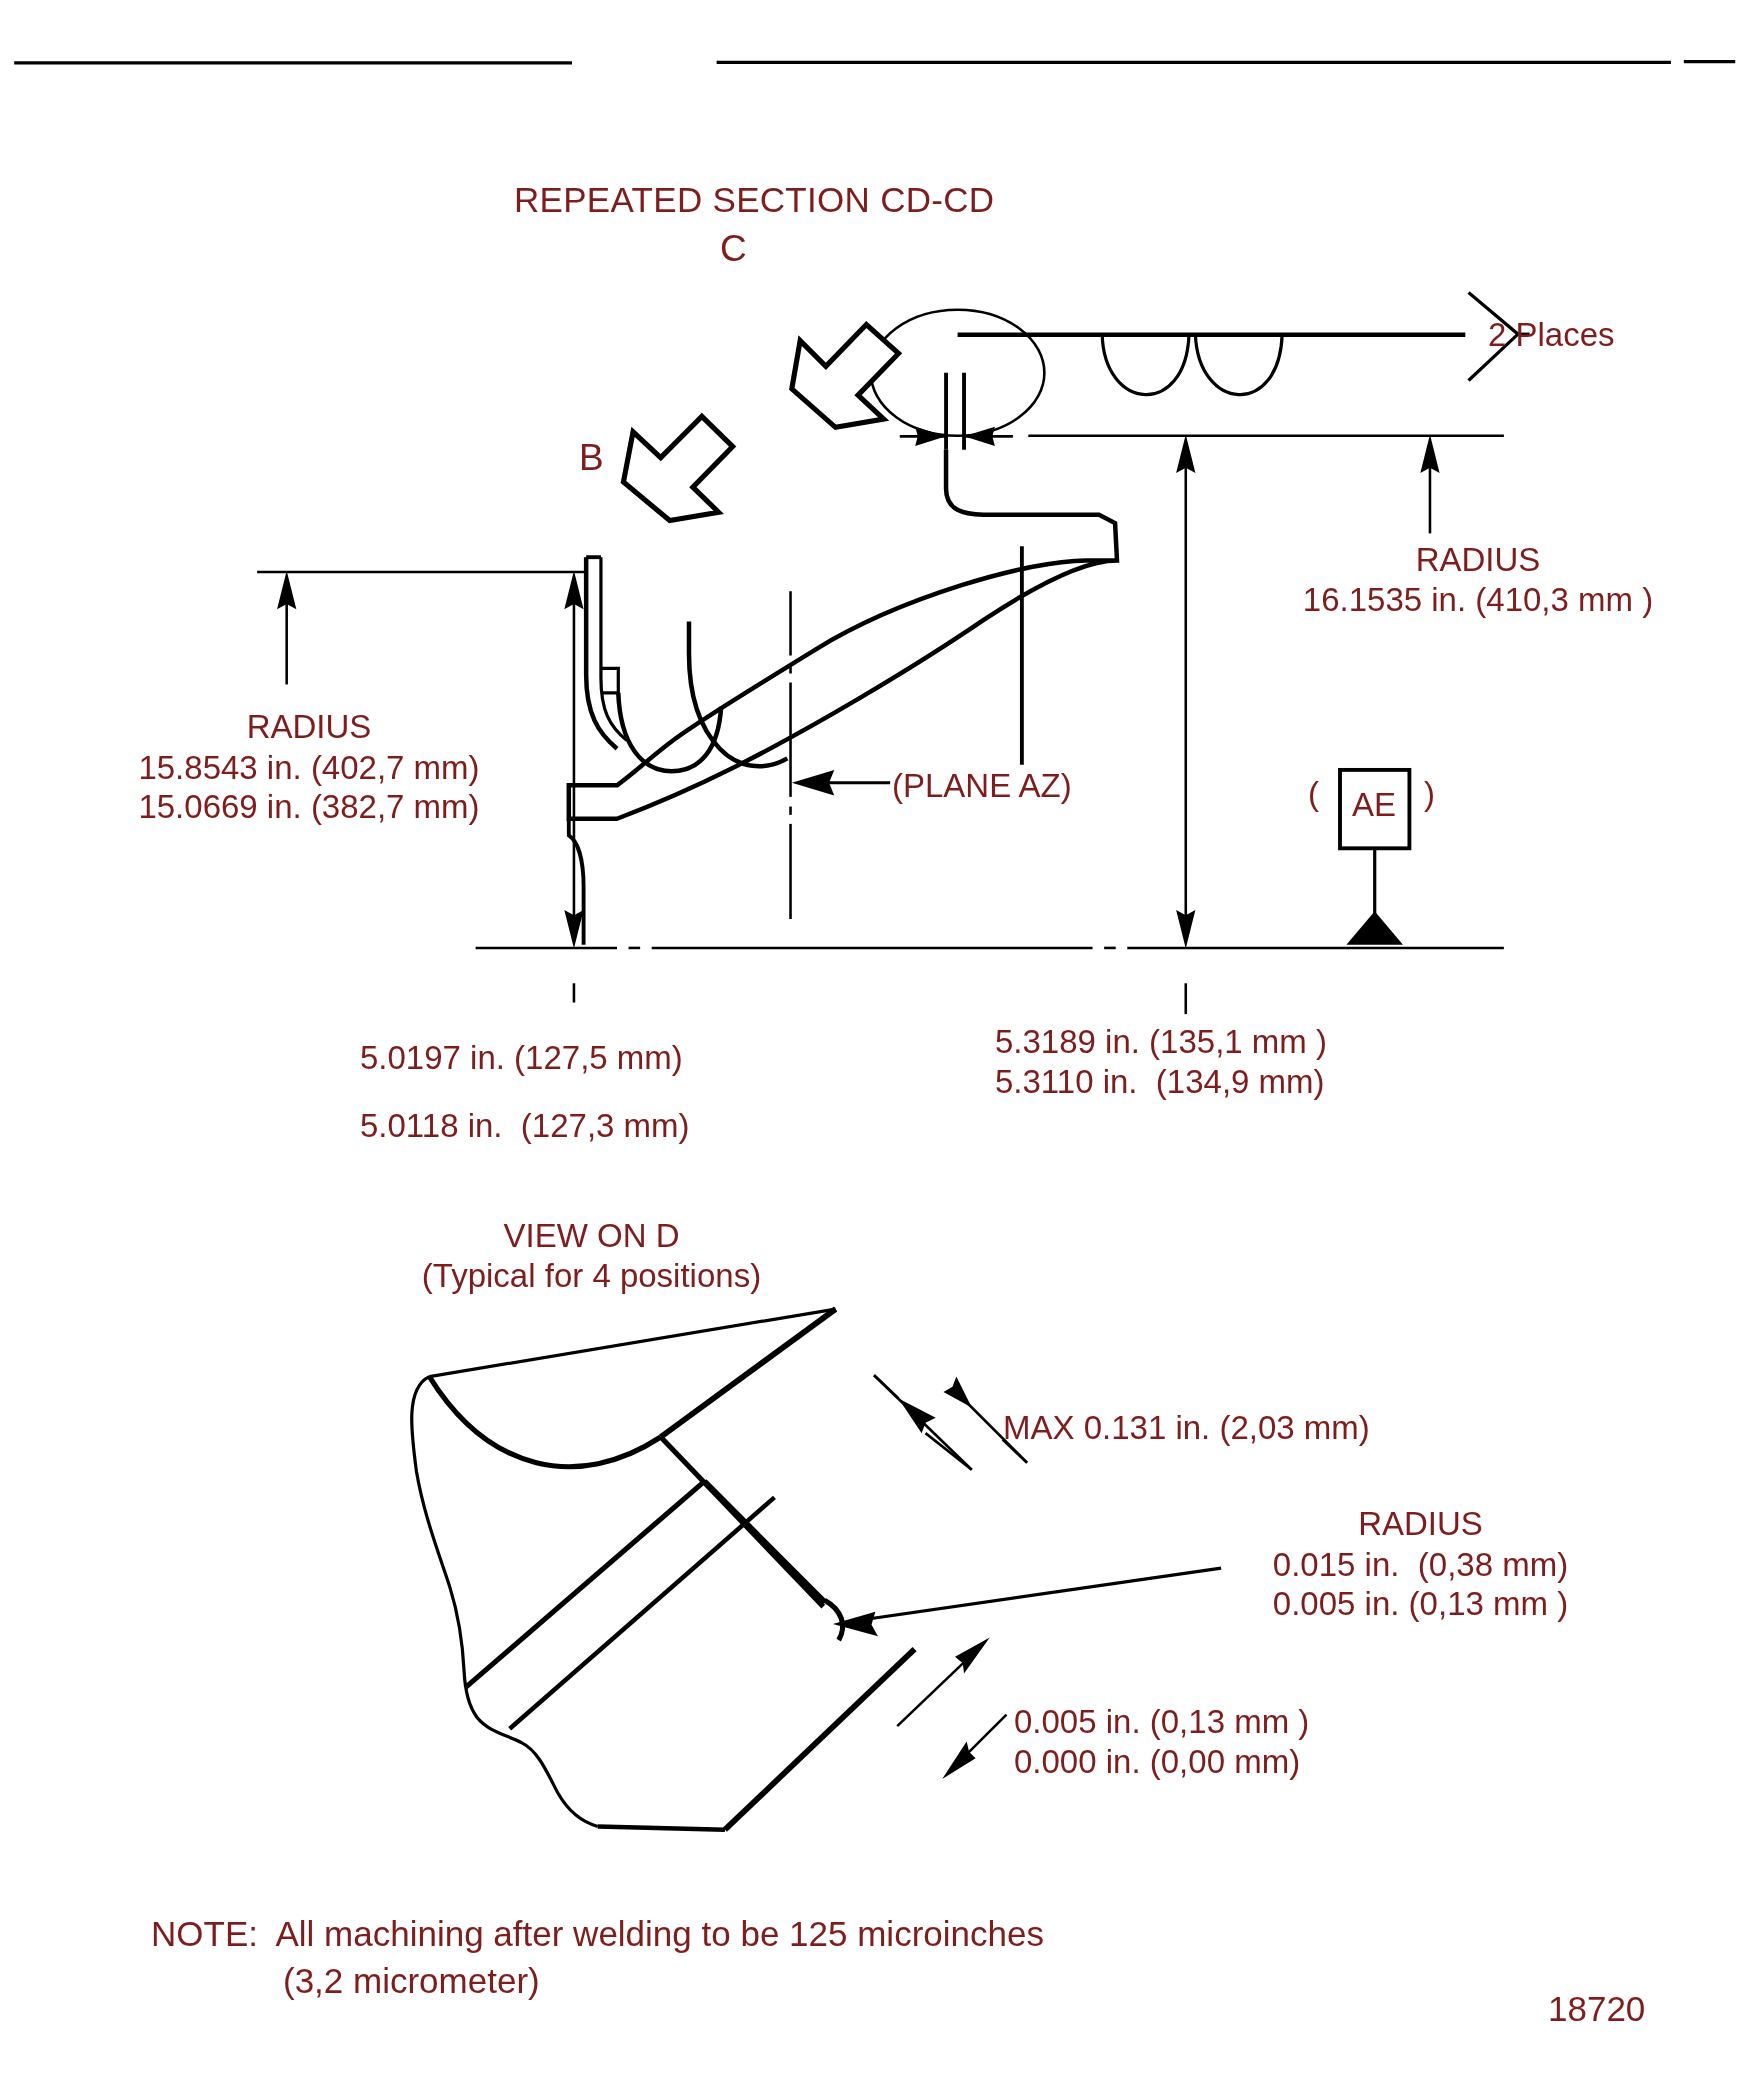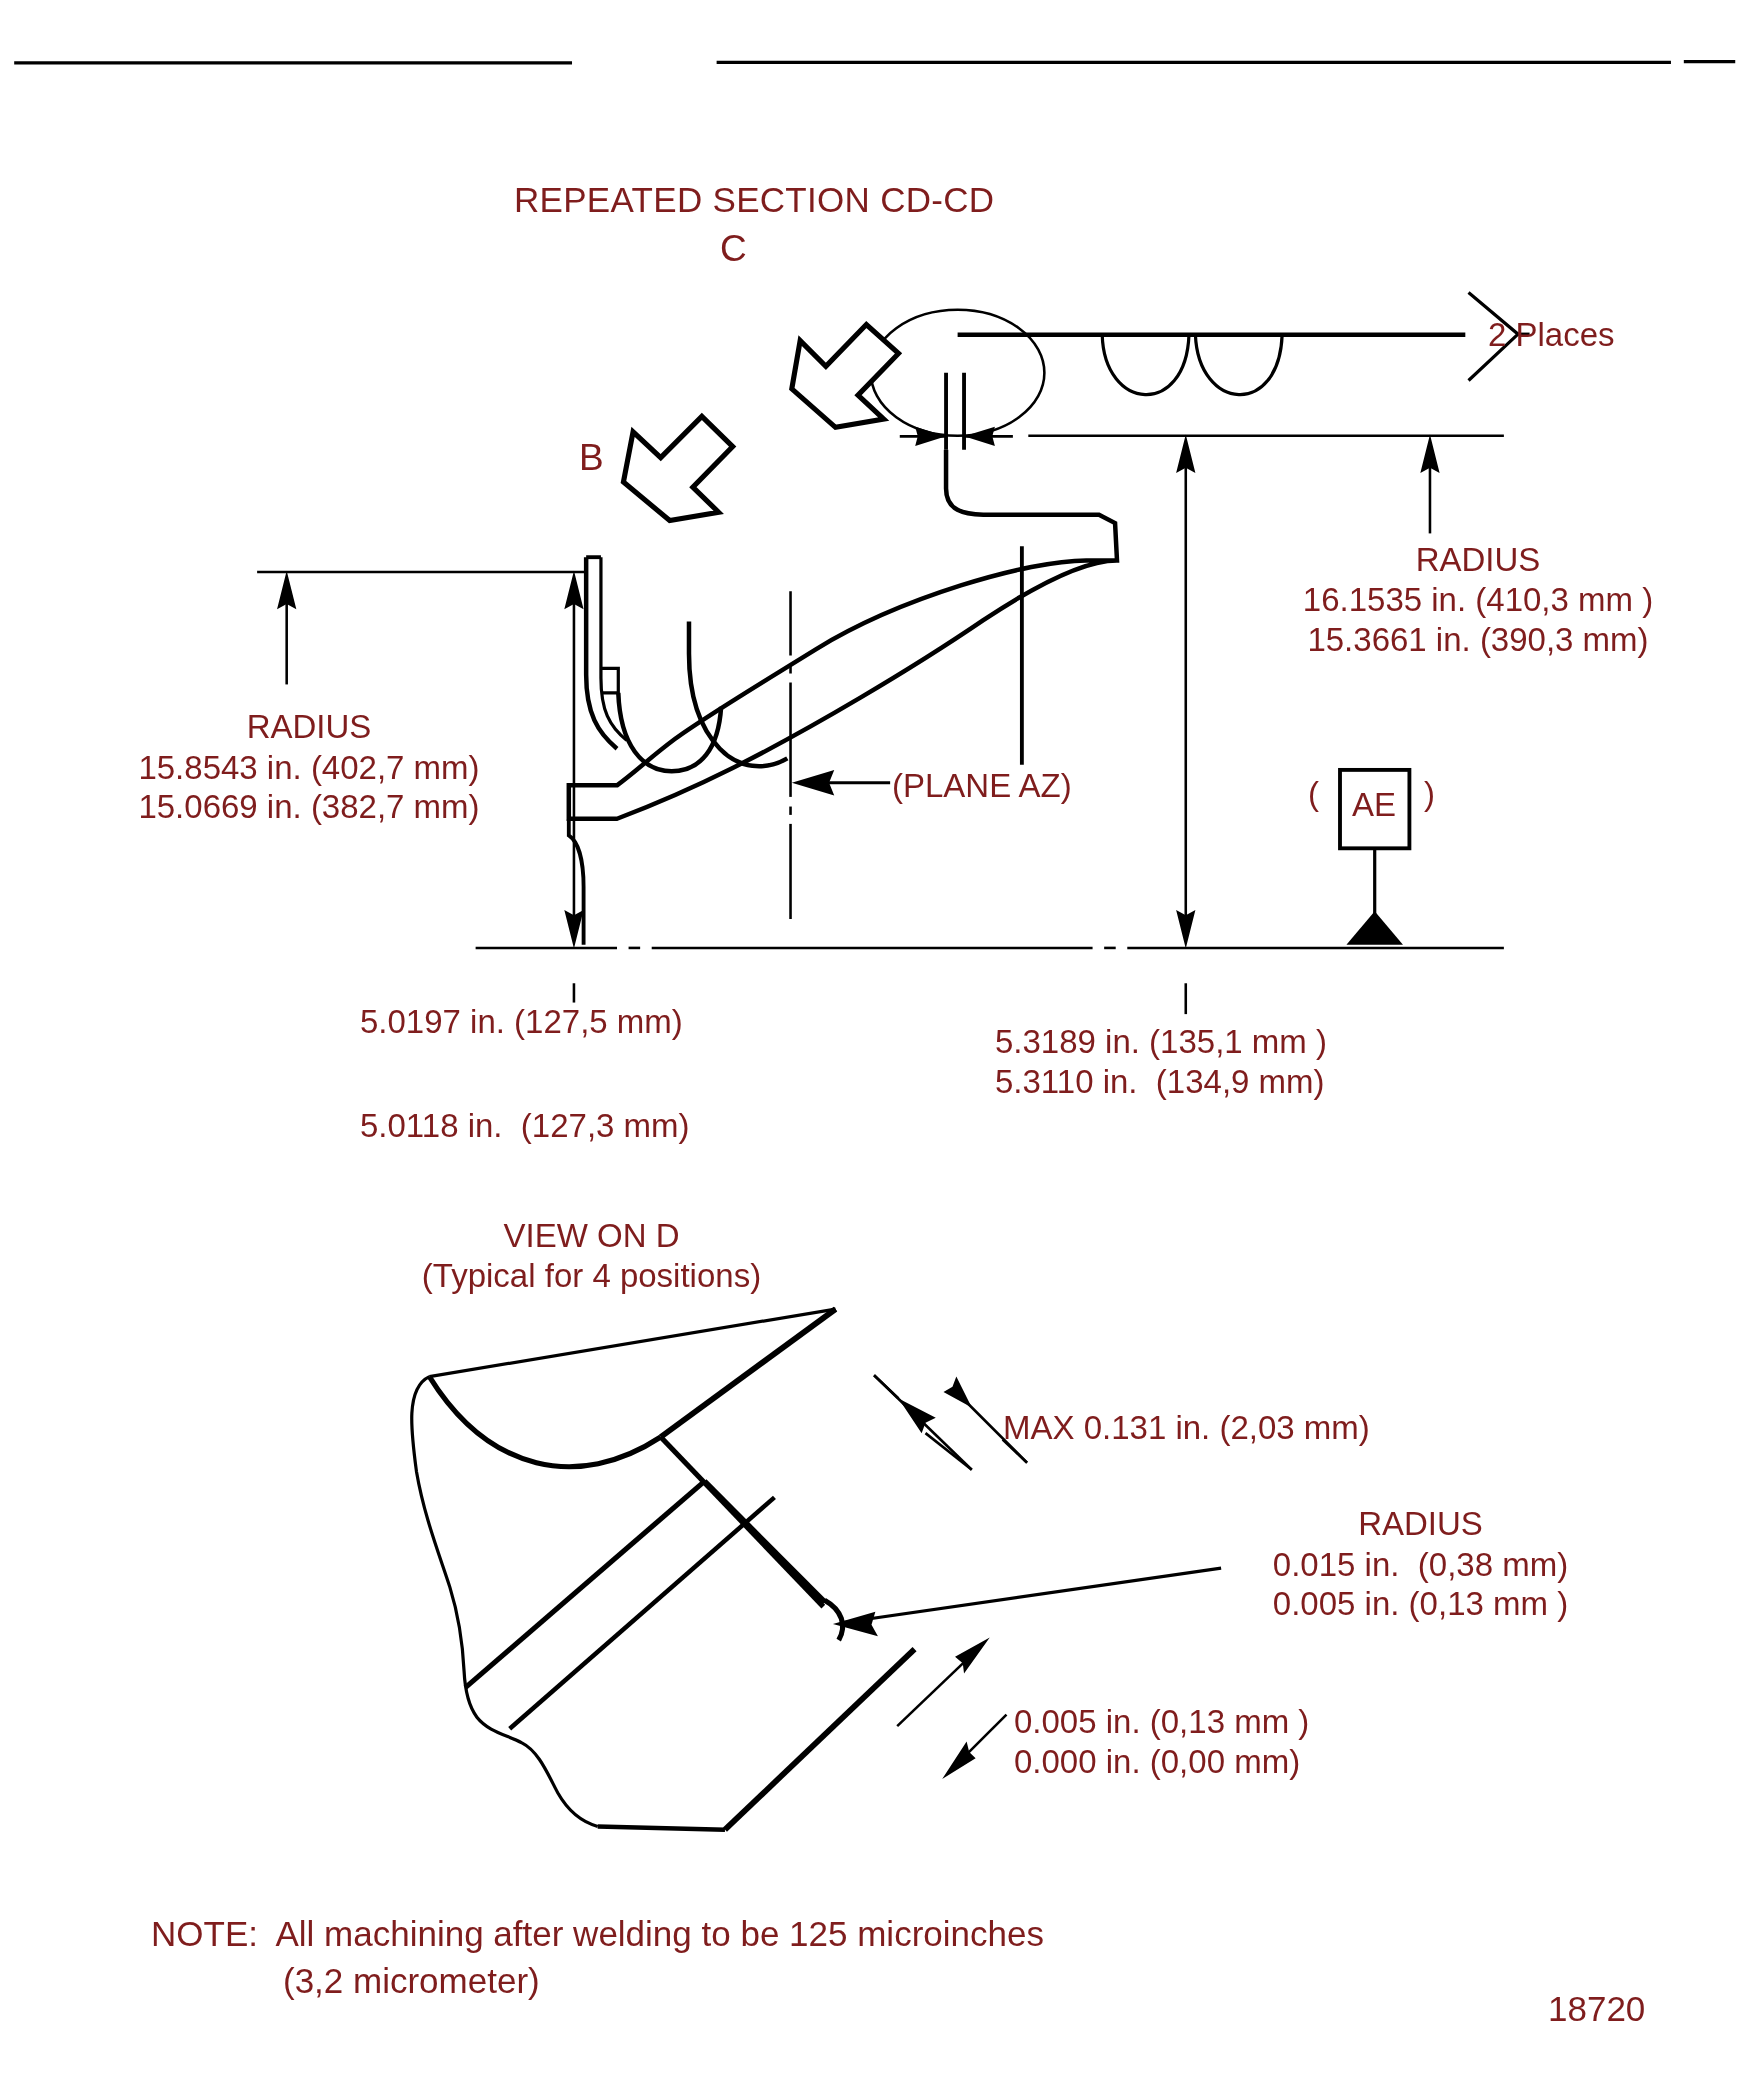--- a/index.html
+++ b/index.html
@@ -236,33 +236,32 @@
   <div class="txt t-title" style="left:514px;top:180px;width:579px;" class2="">REPEATED SECTION CD-CD</div>
 
   <div class="txt t-lbl" style="left:720px;top:228px;">C</div>
 
   <div class="txt t-lbl" style="left:579px;top:437px;">B</div>
 
   <div class="txt t-dim" style="left:1488px;top:315px;">2 Places</div>
 
   <div class="txt t-dim" style="left:1253px;top:540px;width:450px;text-align:center;">RADIUS</div>
   <div class="txt t-dim" style="left:1253px;top:580px;width:450px;text-align:center;">16.1535 in. (410,3 mm )</div>
-  <div class="txt t-dim" style="left:1253px;top:620px;width:450px;text-align:center;">15.3661 in. (390,3 mm)</div>
 
   <div class="txt t-dim" style="left:84px;top:707px;width:450px;text-align:center;">RADIUS</div>
   <div class="txt t-dim" style="left:84px;top:748px;width:450px;text-align:center;">15.8543 in. (402,7 mm)</div>
   <div class="txt t-dim" style="left:84px;top:787px;width:450px;text-align:center;">15.0669 in. (382,7 mm)</div>
 
   <div class="txt t-dim" style="left:892px;top:766px;">(PLANE AZ)</div>
 
   <div class="txt t-datum" style="left:1308px;top:775px;">(</div>
   <div class="txt t-datum" style="left:1352px;top:786px;">AE</div>
   <div class="txt t-datum" style="left:1424px;top:775px;">)</div>
 
-  <div class="txt t-dim" style="left:360px;top:1002px;">5.0197 in. (127,5 mm)</div>
+  <div class="txt t-dim" style="left:360px;top:1038px;">5.0197 in. (127,5 mm)</div>
   <div class="txt t-dim" style="left:360px;top:1062px;margin-top:44px;">5.0118 in.  (127,3 mm)</div>
 
   <div class="txt t-dim" style="left:995px;top:1022px;">5.3189 in. (135,1 mm )</div>
   <div class="txt t-dim" style="left:995px;top:1062px;">5.3110 in.  (134,9 mm)</div>
 
   <div class="txt t-dim" style="left:360px;top:1216px;width:463px;text-align:center;">VIEW ON D</div>
   <div class="txt t-dim" style="left:360px;top:1256px;width:463px;text-align:center;">(Typical for 4 positions)</div>
 
   <div class="txt t-dim" style="left:1003px;top:1408px;">MAX 0.131 in. (2,03 mm)</div>
 

